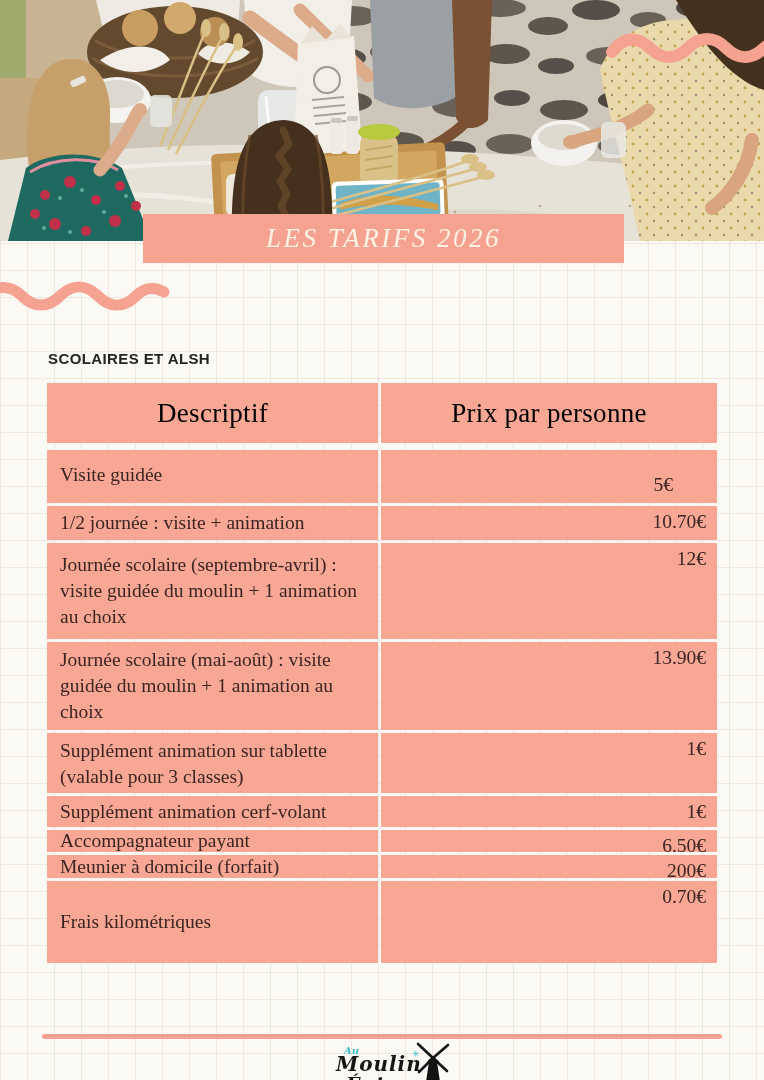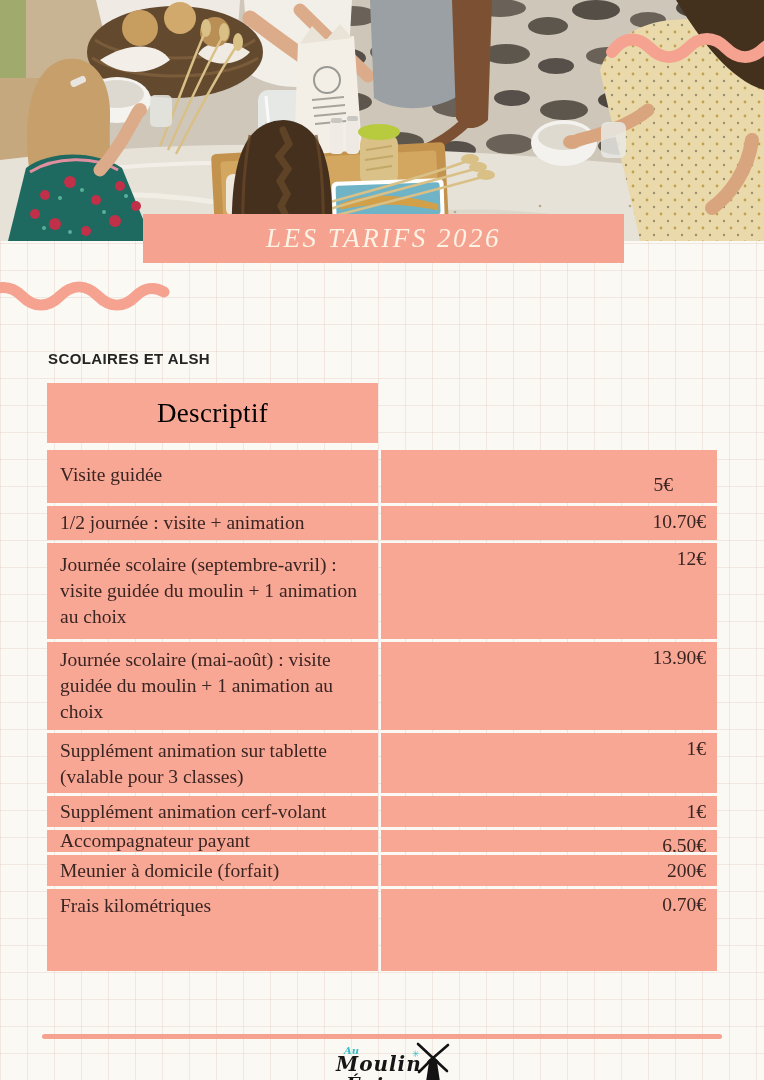--- a/index.html
+++ b/index.html
@@ -47,23 +47,23 @@
   .r0{height:53px}
   .r0 .desc-col{align-items:center;padding-bottom:7px}
   .r0 .price-col{align-items:flex-end;padding-bottom:7px;padding-right:44px}
   .r1{height:34px}
   .r2{height:96px}
   .r3{height:88px}
   .r4{height:60px}
   .r4 .desc-col{align-items:flex-start;padding-top:5px}
   .r5{height:31px}
   .r6{height:22px}
-  .r7{height:31px}
+  .r7{height:23px}
   .r8{height:82px}
-  .r8 .desc-col{align-items:flex-start;}
+  .r8 .desc-col{align-items:center;}
   .footer-divider{
     position:absolute;left:42px;top:1034px;width:680px;height:5px;
     border-radius:3px;background:var(--accent,#F5A290);
   }
   .footer-logo{position:absolute;left:332px;top:1025px;width:120px;height:55px;margin-top:20px;}
   .footer-logo span{position:absolute;white-space:nowrap;}
   .logo-au{left:12px;top:0px;font-size:10px;font-style:italic;font-weight:bold;color:var(--teal,#35BEC6);font-family:"DejaVu Serif",serif;}
   .logo-main{left:4px;top:7px;font-size:20px;font-style:italic;font-weight:bold;color:#161616;font-family:"DejaVu Serif",serif;letter-spacing:1px;}
   .logo-sparkle{left:80px;top:4px;font-size:9px;color:var(--teal,#35BEC6);}
   .logo-mid{left:-2px;top:33px;font-size:10px;font-style:italic;font-weight:bold;color:var(--teal,#35BEC6);font-family:"DejaVu Serif",serif;}
@@ -280,20 +280,21 @@
 
   <svg class="squiggle-left" width="190" height="40" viewBox="0 0 190 40">
     <path d="M-10,22 C2,6 18,6 30,18 C42,30 56,30 68,18 C80,6 94,6 106,18 C118,30 132,30 144,18 C152,10 162,8 172,14" stroke="#F5A290" stroke-width="11" stroke-linecap="round" fill="none"></path>
   </svg>
 
   <div class="section-heading">SCOLAIRES ET ALSH</div>
 
   <div class="price-table">
     <div class="t-row t-head">
       <div class="cell desc-col">Descriptif</div>
+      <div class="cell price-col">Prix par personne</div>
     </div>
 
     <div class="t-row body-row r0">
       <div class="cell desc-col">
           <span>Visite guidée</span>
         </div>
       <div class="cell price-col">
           <span>5€</span>
         </div>
     </div>

